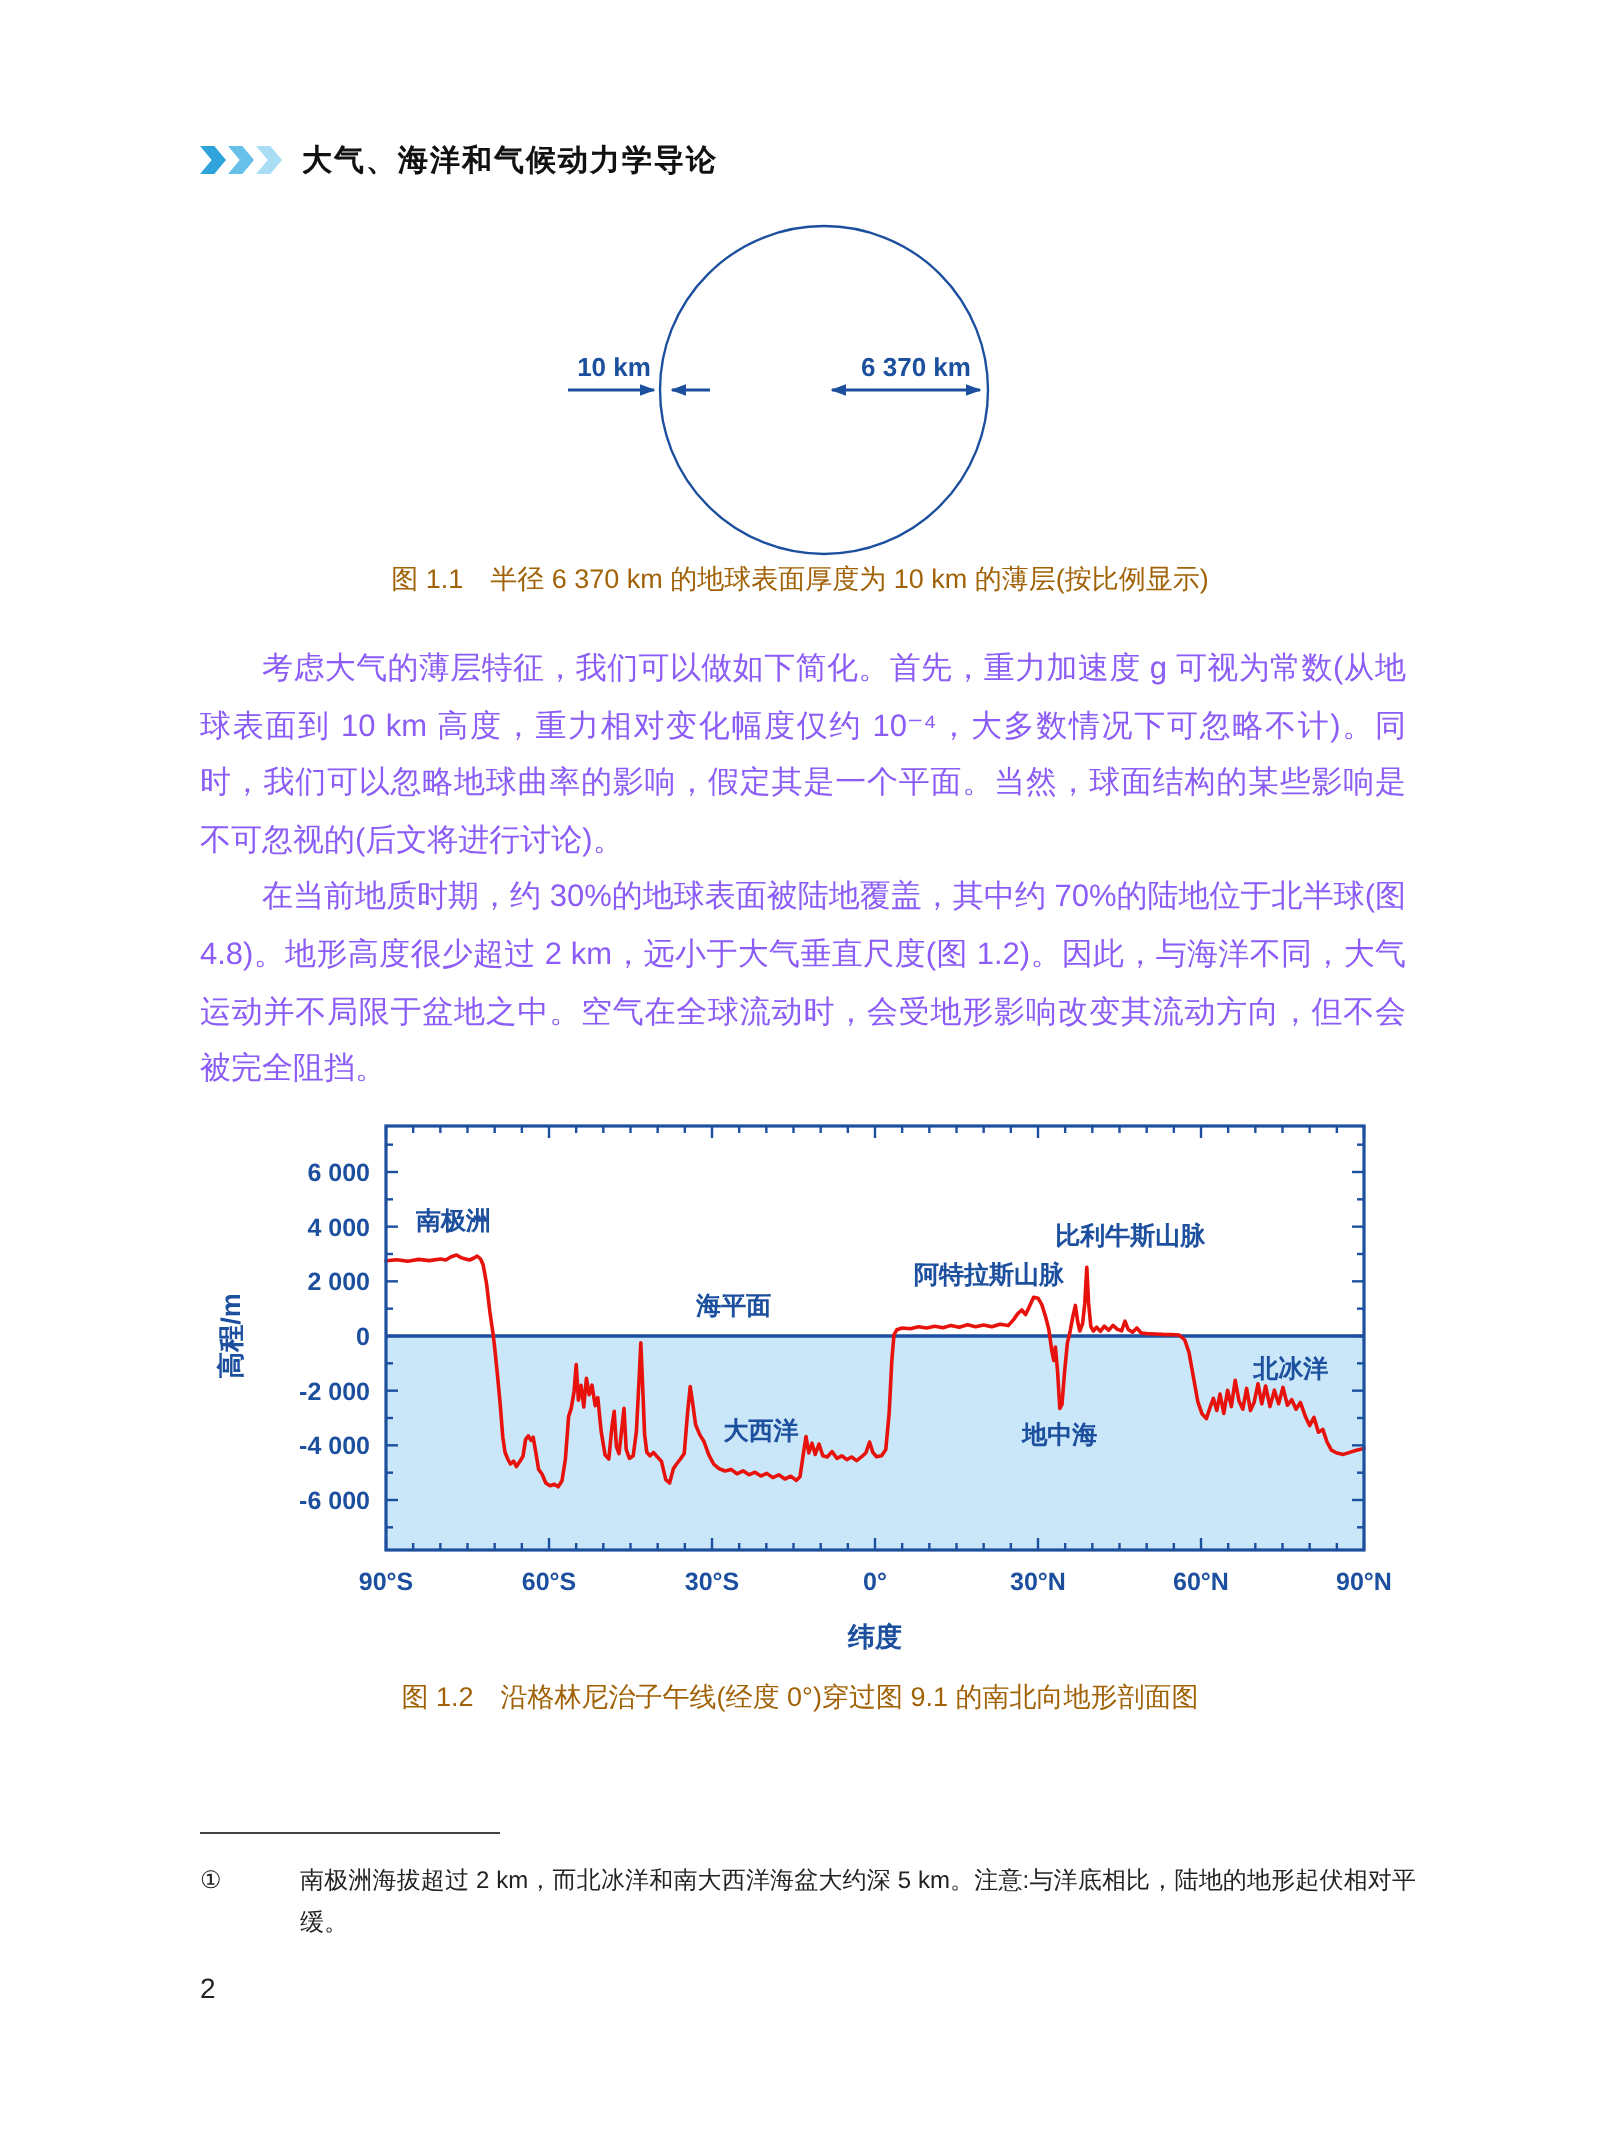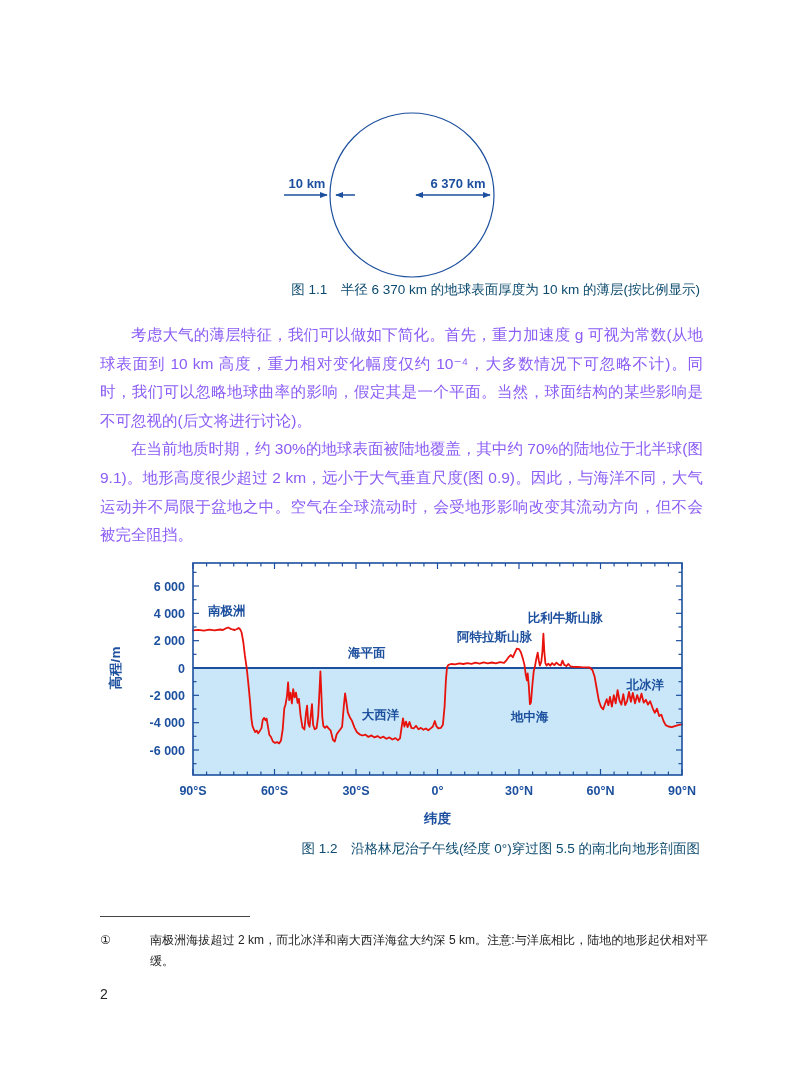--- a/index.html
+++ b/index.html
@@ -7,21 +7,21 @@
         color:#1a1a1a;font-family:"Liberation Sans","DejaVu Sans",sans-serif;}
   
   .header{position:absolute;left:100px;top:70px;display:flex;align-items:center;height:20px;}
   .chevrons{display:flex;align-items:center;margin-right:9px;}
   .chevron{display:inline-block;width:13px;height:14px;margin-right:1px;
            clip-path:polygon(0 0,55% 0,100% 50%,55% 100%,0 100%,45% 50%);}
   .book-title{font-size:15px;font-weight:bold;color:#111;letter-spacing:1px;}
   
   .fig1{position:absolute;left:270px;top:103px;}
   .fig1-label{font:bold 13px "Liberation Sans",sans-serif;fill:#1c4f9e;}
-  .caption{position:absolute;left:100px;width:600px;text-align:right;font-size:13.5px;color:#0c4a6e;}
+  .caption{position:absolute;left:100px;width:600px;text-align:center;font-size:13.5px;color:#a16207;}
   .caption1{top:281px;}
   
   .bodytext{position:absolute;left:100px;top:321px;width:603px;font-size:15.5px;
             line-height:28.6px;text-align:justify;color:#8b5cf6;}
   .bodytext p{margin:0;text-indent:2em;}
   
   .chart{position:absolute;left:100px;top:555px;}
   .tick-label{font:bold 12.5px "Liberation Sans",sans-serif;}
   .axis-title{font:bold 13.5px "Liberation Sans",sans-serif;}
   .chart-annotation{font:bold 12.5px "Liberation Sans",sans-serif;}
@@ -33,40 +33,48 @@
             font-size:12px;line-height:21px;color:#222;}
   .fn-marker{flex:0 0 30px;}
   .fn-text{flex:1;text-align:justify;margin-left:20px;}
   .page-number{position:absolute;left:100px;top:986px;font-size:14px;color:#222;}
 </style>
 </head>
 <body>
 
 <div class="page">
 
+  <div class="header">
+    <span class="chevrons">
+      <span class="chevron" style="background: rgb(47, 163, 220);"></span>
+      <span class="chevron" style="background: rgb(102, 192, 234);"></span>
+      <span class="chevron" style="background: rgb(169, 220, 245);"></span>
+    </span>
+    <span class="book-title">大气、海洋和气候动力学导论</span>
+  </div>
 
   <svg class="fig1" width="300" height="185" viewBox="0 0 300 185">
     <defs>
       <marker id="arr" orient="auto-start-reverse" markerWidth="9" markerHeight="8" refX="7.2" refY="3" markerUnits="userSpaceOnUse">
         <path d="M0,0 L8,3 L0,6 Z" fill="#1c4f9e"></path>
       </marker>
     </defs>
     <circle cx="142" cy="92" r="82" fill="none" stroke="#1c4f9e" stroke-width="1.2"></circle>
     <line x1="14" y1="92" x2="57" y2="92" stroke="#1c4f9e" stroke-width="1.5" marker-end="url(#arr)"></line>
     <line x1="85" y1="92" x2="66" y2="92" stroke="#1c4f9e" stroke-width="1.5" marker-end="url(#arr)"></line>
     <line x1="146" y1="92" x2="220" y2="92" stroke="#1c4f9e" stroke-width="1.5" marker-start="url(#arr)" marker-end="url(#arr)"></line>
     <text x="37" y="85" text-anchor="middle" class="fig1-label">10 km</text>
     <text x="188" y="85" text-anchor="middle" class="fig1-label">6 370 km</text>
   </svg>
 
   <div class="caption caption1">图 1.1　半径 6 370 km 的地球表面厚度为 10 km 的薄层(按比例显示)</div>
 
   <div class="bodytext">
     <p>考虑大气的薄层特征，我们可以做如下简化。首先，重力加速度 g 可视为常数(从地球表面到 10 km 高度，重力相对变化幅度仅约 10⁻⁴，大多数情况下可忽略不计)。同时，我们可以忽略地球曲率的影响，假定其是一个平面。当然，球面结构的某些影响是不可忽视的(后文将进行讨论)。</p>
-    <p>在当前地质时期，约 30%的地球表面被陆地覆盖，其中约 70%的陆地位于北半球(图 9.1)。地形高度很少超过 2 km，远小于大气垂直尺度(图 0.9)。因此，与海洋不同，大气运动并不局限于盆地之中。空气在全球流动时，会受地形影响改变其流动方向，但不会被完全阻挡。</p>
+    <p>在当前地质时期，约 30%的地球表面被陆地覆盖，其中约 70%的陆地位于北半球(图 4.8)。地形高度很少超过 2 km，远小于大气垂直尺度(图 1.2)。因此，与海洋不同，大气运动并不局限于盆地之中。空气在全球流动时，会受地形影响改变其流动方向，但不会被完全阻挡。</p>
   </div>
 
   <svg class="chart" width="600" height="278" viewBox="0 0 600 278">
       <rect x="93" y="113" width="489" height="107" fill="#c9e7f8"></rect>
       <line x1="93" y1="113" x2="582" y2="113" stroke="#1c4f9e" stroke-width="1.8"></line>
       <polyline points="93.0,75.4 98.4,74.9 103.9,75.6 109.3,74.7 114.7,75.3 120.2,74.5 122.9,75.0 125.6,73.4 128.3,72.5 130.5,73.8 132.7,74.5 134.8,75.0 137.0,74.0 138.6,73.0 140.3,74.5 141.6,77.5 143.3,87.0 144.9,100.7 146.5,111.6 147.3,118.5 148.7,132.1 150.1,147.2 151.4,163.6 152.5,171.1 153.9,174.5 155.2,177.0 156.8,175.6 158.2,178.3 159.8,175.9 161.5,173.1 162.8,164.7 164.2,162.9 165.5,165.2 166.6,163.6 168.0,171.8 169.3,179.7 171.0,182.0 172.9,186.5 175.0,187.9 177.2,187.1 179.1,188.4 181.0,185.4 182.7,174.5 184.3,153.3 185.6,149.2 187.0,141.0 188.1,127.3 189.2,145.1 190.5,137.6 191.9,148.5 193.2,134.2 194.6,142.4 196.0,137.6 197.6,147.8 198.9,143.8 200.6,160.8 202.5,172.4 204.4,174.5 206.0,158.1 207.1,150.6 208.2,168.3 209.5,171.8 210.9,159.5 212.0,149.2 213.1,169.7 214.7,174.2 216.6,172.9 218.2,160.8 219.6,133.5 220.4,116.4 221.2,134.9 222.3,162.2 223.4,171.1 225.0,172.9 226.7,171.2 228.6,173.4 230.7,175.6 232.9,184.8 234.8,186.5 236.7,179.3 238.3,177.0 240.2,174.5 242.1,171.8 243.8,151.3 245.1,138.3 246.5,147.8 247.8,157.4 249.8,162.2 251.9,165.6 254.4,172.4 256.8,177.0 259.5,179.3 262.5,180.5 265.5,179.7 268.5,181.9 271.5,180.4 274.5,182.4 277.5,181.1 280.4,183.0 283.4,181.7 286.4,183.8 289.4,182.4 292.4,184.5 295.4,183.1 298.1,185.2 300.0,183.4 301.6,172.4 303.0,163.3 304.4,171.5 306.0,166.6 307.6,172.2 309.5,167.0 311.4,172.9 313.6,173.5 316.0,170.8 318.5,174.2 320.9,172.9 323.4,174.8 325.8,173.5 328.3,175.3 330.7,173.4 332.9,171.5 334.8,166.0 336.4,171.2 338.3,173.4 340.8,172.9 342.9,169.7 344.6,151.3 345.9,125.3 347.0,112.3 348.4,109.9 351.1,109.0 355.2,109.4 359.2,108.4 363.3,109.0 367.4,108.1 371.5,108.9 375.5,107.7 379.6,108.6 383.7,107.4 387.8,108.4 391.8,107.5 395.9,108.4 400.0,107.1 404.1,107.8 406.8,104.8 408.9,101.8 410.9,100.0 412.8,102.3 414.7,98.2 416.8,93.6 419.0,94.1 420.9,97.3 422.8,103.4 424.4,109.6 425.8,119.8 426.9,125.3 427.7,118.5 428.8,130.8 429.9,149.2 431.0,147.2 432.3,130.8 433.7,116.4 435.0,111.0 436.4,103.4 437.7,97.7 438.8,105.5 439.9,110.5 441.3,106.8 442.4,96.6 443.4,78.6 444.3,96.6 445.4,108.2 446.7,110.5 448.3,108.6 450.2,110.7 452.1,108.1 454.3,110.1 456.5,107.7 458.7,109.7 460.8,110.4 462.5,105.6 464.1,109.7 466.3,111.1 468.4,109.0 470.6,111.5 473.3,111.8 477.4,112.0 481.5,112.2 485.6,112.3 489.6,112.5 492.4,115.0 494.5,121.2 496.7,133.5 498.9,145.8 501.0,151.9 503.2,154.3 505.1,148.5 506.7,144.2 508.4,150.2 510.0,142.0 511.9,151.7 513.8,140.1 515.7,148.3 517.6,135.1 519.5,145.5 521.4,149.6 523.3,139.2 525.2,150.2 527.1,146.1 529.0,136.9 530.9,146.9 532.8,138.0 535.0,148.3 537.2,140.1 539.3,146.9 541.5,138.7 543.7,147.6 545.9,144.8 548.0,149.6 550.2,146.2 552.7,153.3 554.8,157.8 557.0,153.7 559.2,161.1 561.4,159.7 563.5,166.0 565.7,170.1 568.4,171.5 571.7,172.2 574.9,171.2 578.2,170.1 582.0,169.3" fill="none" stroke="#e8120c" stroke-width="1.8" stroke-linejoin="round" stroke-linecap="round"></polyline>
       <line x1="93" y1="8" x2="93" y2="14" stroke="#1c4f9e" stroke-width="1.2"></line>
       <line x1="93" y1="220" x2="93" y2="214" stroke="#1c4f9e" stroke-width="1.2"></line>
       <line x1="106.58333333333333" y1="8" x2="106.58333333333333" y2="11.5" stroke="#1c4f9e" stroke-width="1.2"></line>
       <line x1="106.58333333333333" y1="220" x2="106.58333333333333" y2="216.5" stroke="#1c4f9e" stroke-width="1.2"></line>
@@ -190,21 +198,21 @@
       <text x="107.94166666666666" y="59.7" text-anchor="start" fill="#1c4f9e" class="chart-annotation">南极洲</text>
       <text x="266.8666666666667" y="102.06666666666666" text-anchor="middle" fill="#1c4f9e" class="chart-annotation">海平面</text>
       <text x="280.45" y="164.25" text-anchor="middle" fill="#1c4f9e" class="chart-annotation">大西洋</text>
       <text x="394.55" y="86.35" text-anchor="middle" fill="#1c4f9e" class="chart-annotation">阿特拉斯山脉</text>
       <text x="465.18333333333334" y="67.21666666666667" text-anchor="middle" fill="#1c4f9e" class="chart-annotation">比利牛斯山脉</text>
       <text x="429.8666666666667" y="166.3" text-anchor="middle" fill="#1c4f9e" class="chart-annotation">地中海</text>
       <text x="545.325" y="133.5" text-anchor="middle" fill="#1c4f9e" class="chart-annotation">北冰洋</text>
     </svg>
 
   <div class="caption caption2">
-    <div>图 1.2　沿格林尼治子午线(经度 0°)穿过图 5.5 的南北向地形剖面图</div>
+    <div>图 1.2　沿格林尼治子午线(经度 0°)穿过图 9.1 的南北向地形剖面图</div>
   </div>
 
   <div class="fn-rule"></div>
   <div class="footnote">
     <span class="fn-marker">①</span>
     <span class="fn-text">南极洲海拔超过 2 km，而北冰洋和南大西洋海盆大约深 5 km。注意:与洋底相比，陆地的地形起伏相对平缓。</span>
   </div>
 
   <div class="page-number">2</div>
 </div>

